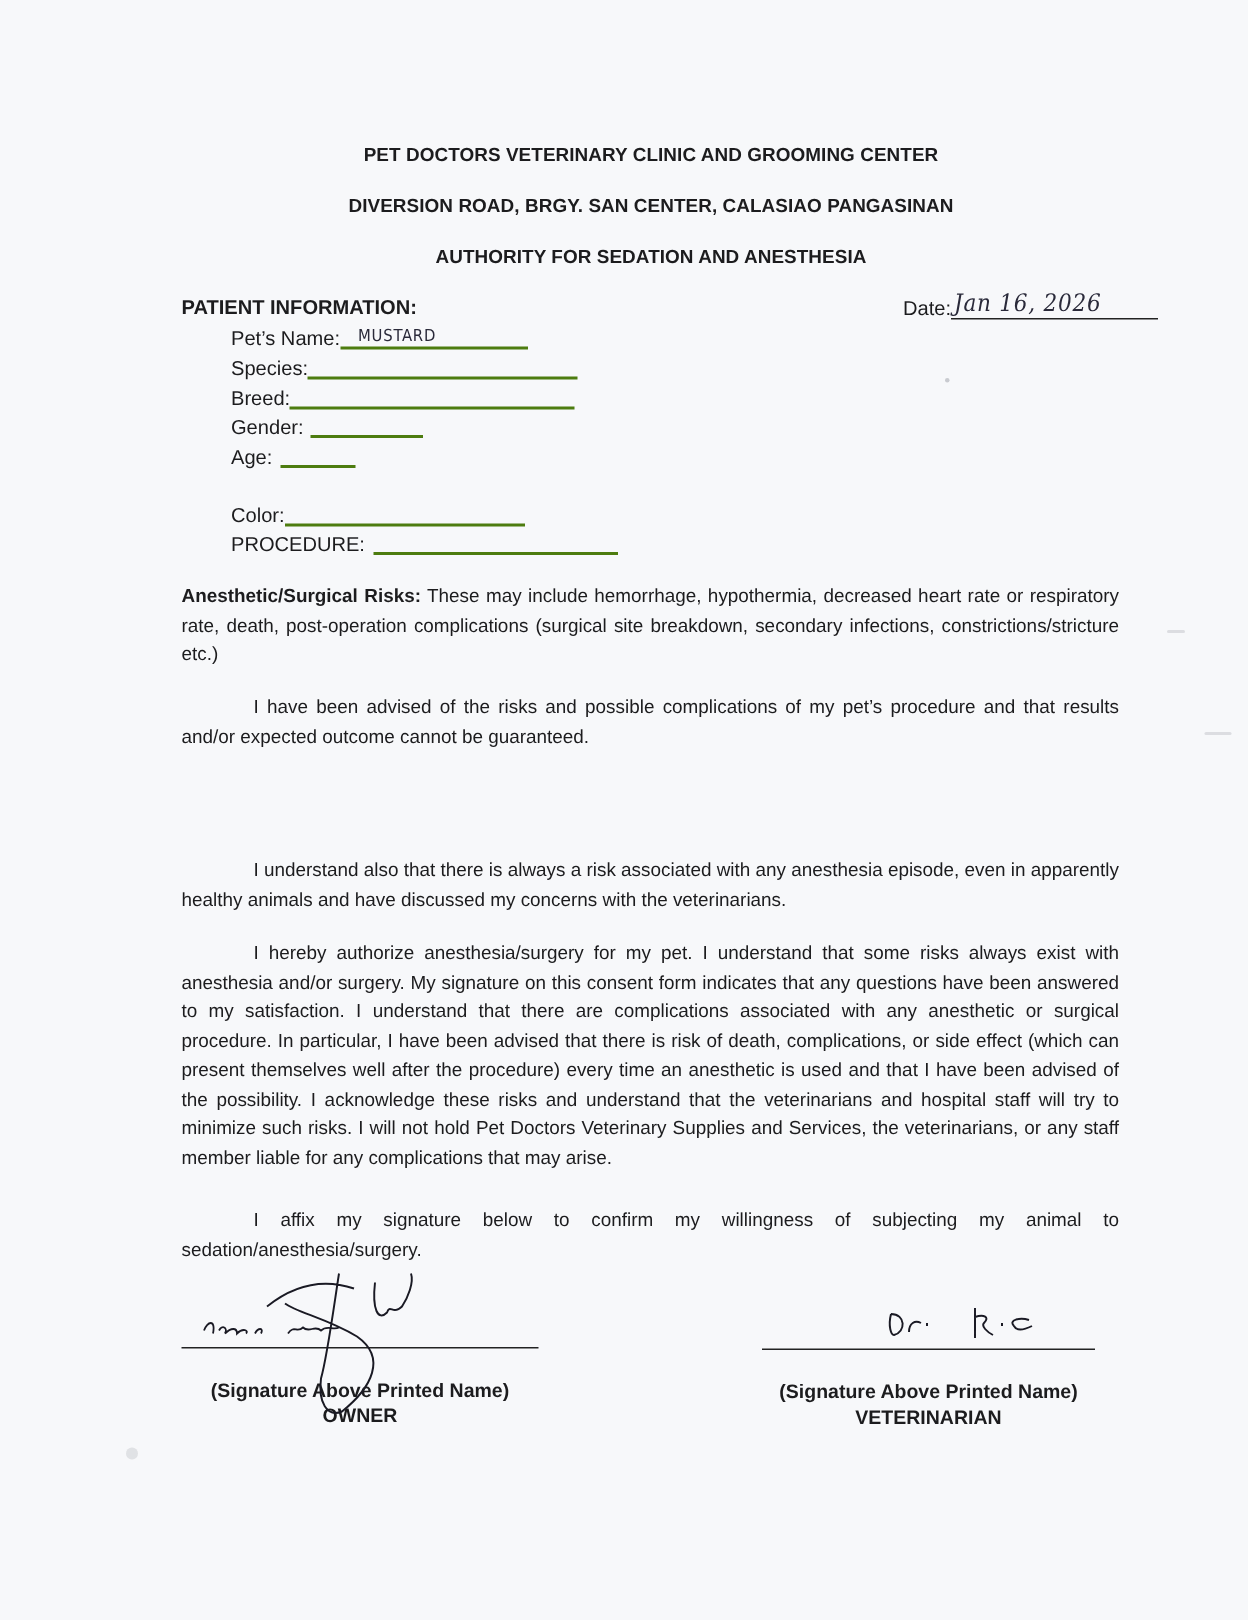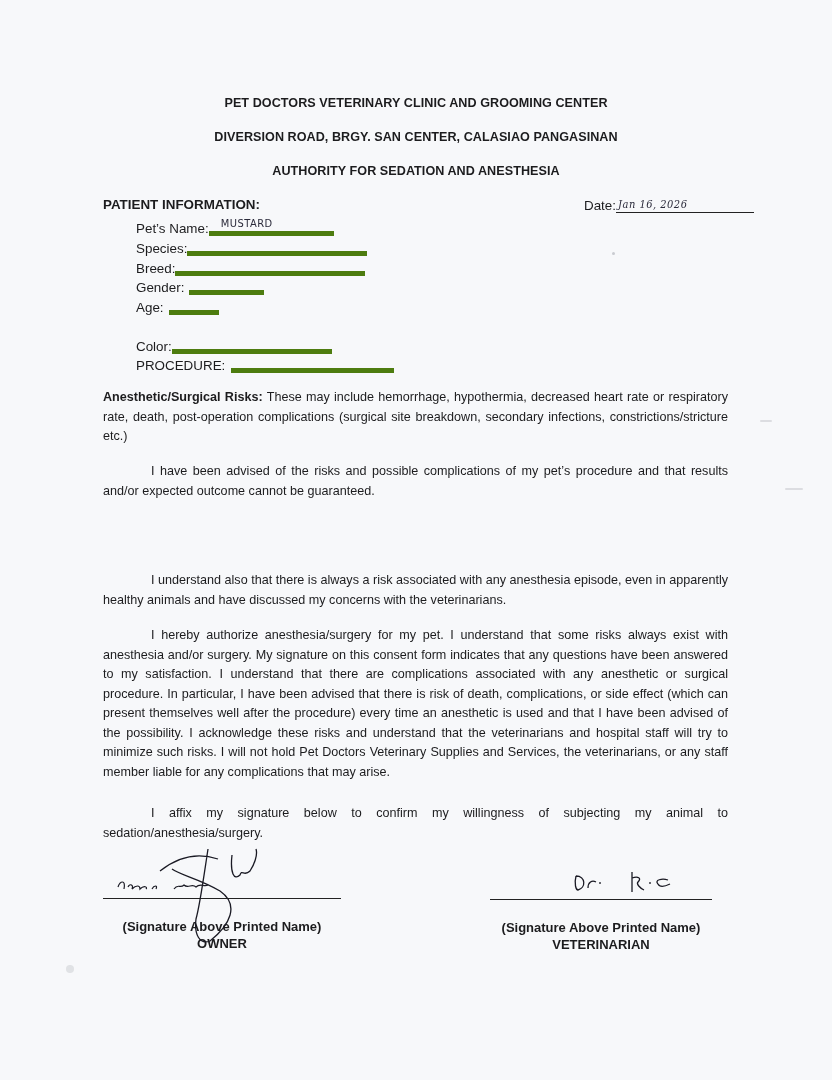--- a/index.html
+++ b/index.html
@@ -3,39 +3,39 @@
   <meta charset="utf-8">
   <style>
     html, body { margin: 0; padding: 0; }
     body {
       width: 832px; height: 1080px; overflow: hidden;
       background: #f7f8fa;
       font-family: "Liberation Sans", sans-serif;
       color: #1c1c1e;
       position: relative;
     }
-    .page { position: absolute; left: 0; top: 0; width: 727px; height: 1080px; }
+    .page { position: absolute; left: 18px; top: 0; width: 727px; height: 1080px; }
     .hdr {
       position: absolute; left: 0; width: 832px; text-align: center;
       font-weight: bold; font-size: 12.6px; letter-spacing: 0.05px;
     }
     .pi-title { position: absolute; left: 103px; top: 197px; font-weight: bold; font-size: 13.4px; text-align: right; }
     .field { position: absolute; left: 110px; font-size: 13.4px; height: 18px; white-space: nowrap; margin-left: 26px; }
     .field .lbl { display: inline-block; }
     .field .line {
-      display: inline-block; border-bottom: 5px solid #4d7c0f; height: 14px; vertical-align: bottom;
+      display: inline-block; border-bottom: 2px solid #4d7c0f; height: 14px; vertical-align: bottom;
       position: relative;
     }
     .hand {
       font-family: "DejaVu Sans", sans-serif; font-size: 11px; letter-spacing: 0.5px;
       color: #2a2a3a; position: absolute; left: 18px; bottom: 1px; font-stretch: condensed;
     }
     .date { position: absolute; left: 584px; top: 197px; font-size: 13.4px; white-space: nowrap; }
     .date .line { display: inline-block; border-bottom: 1px solid #222; width: 138px; height: 15px; vertical-align: bottom; position: relative; }
-    .date .hand { left: 2px; font-style: italic; font-size: 11px; font-family: "DejaVu Serif", serif; }
+    .date .hand { left: 2px; font-style: italic; font-size: 16px; font-family: "DejaVu Serif", serif; }
     .para {
       position: absolute; left: 103px; width: 625px; font-size: 12.6px; line-height: 19.5px;
       text-align: justify; text-justify: inter-word;
     }
     .para .indent { display: inline-block; width: 48px; }
     .para b { font-weight: bold; }
     .sig-block { position: absolute; font-size: 13px; text-align: center; }
     .sig-line { border-bottom: 1px solid #222; height: 0; }
     .sig-caption { margin-top: 20px; white-space: nowrap; font-weight: bold; }
     .sig-role { font-weight: bold; margin-top: 2px; }

